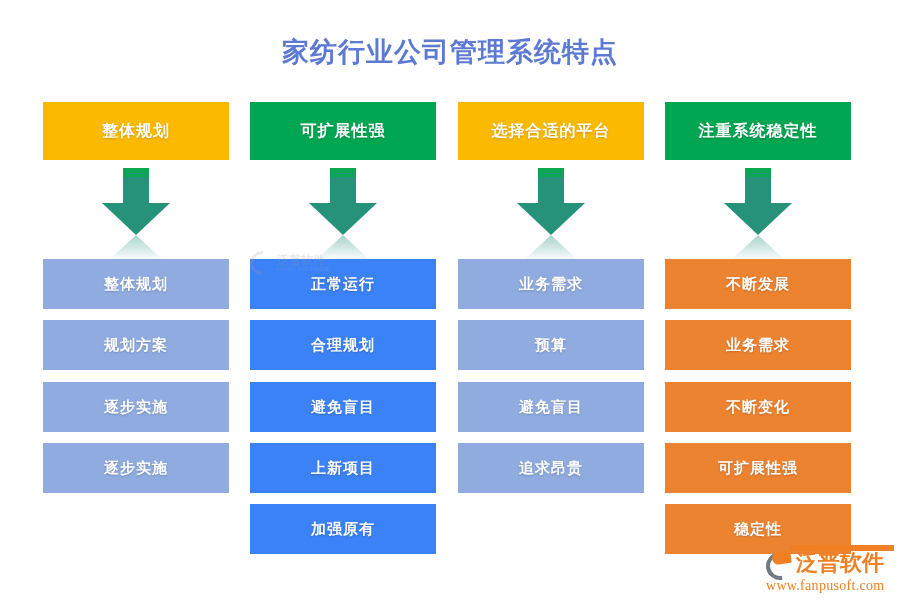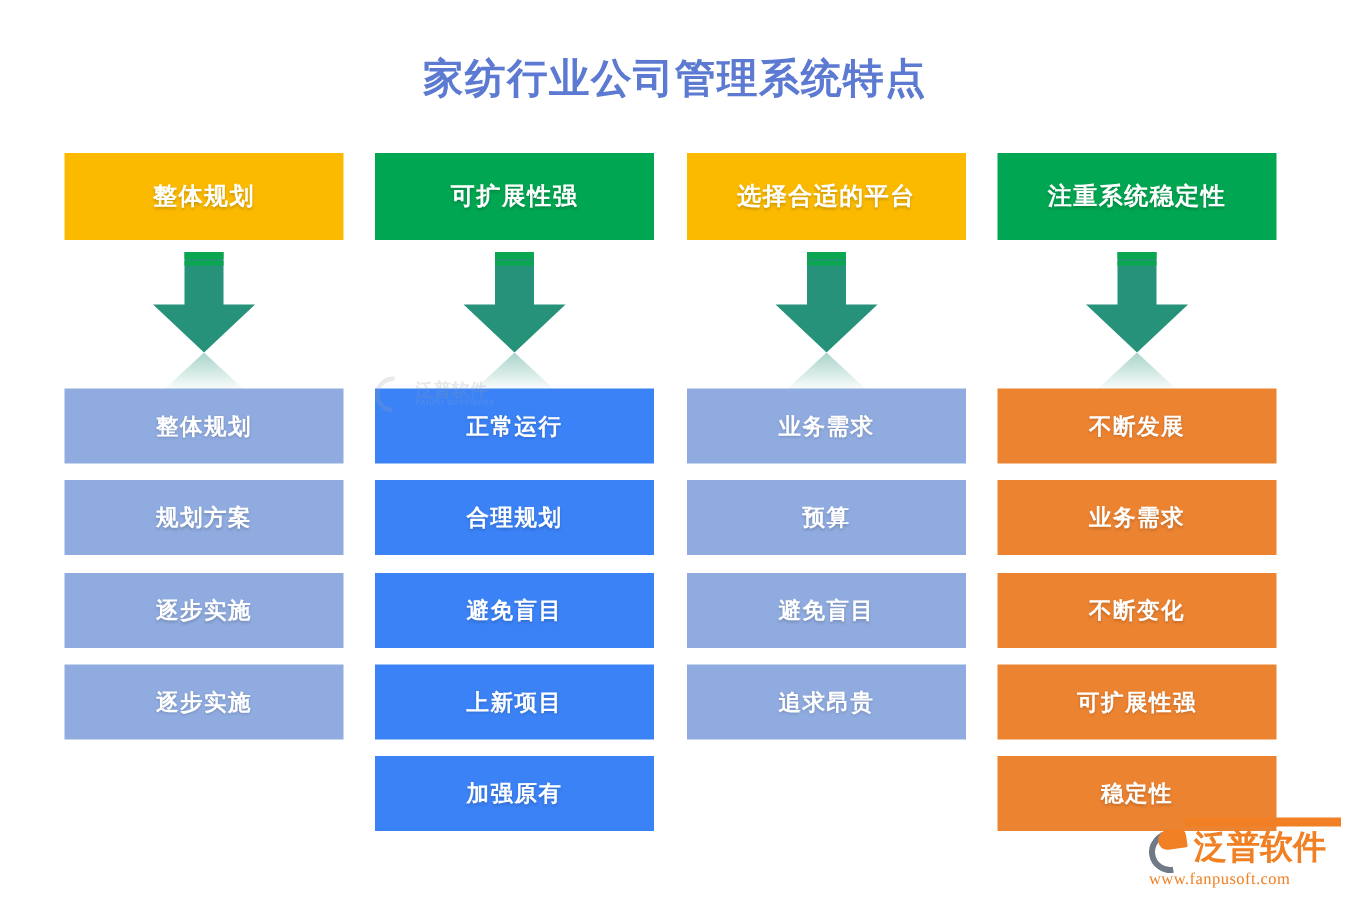--- a/index.html
+++ b/index.html
@@ -232,21 +232,21 @@
   .brand-name {
     font-size: 22px;
     font-weight: bold;
     color: #F08023;
     letter-spacing: 0px;
     line-height: 24px;
     white-space: nowrap;
   }
   .brand-url {
     font-family: "Liberation Serif", "DejaVu Serif", serif;
-    font-size: 11px;
+    font-size: 14px;
     color: #F08023;
     letter-spacing: 0.3px;
     margin-top: 1px;
     margin-left: 2px;
     white-space: nowrap;
   }
   .brand-tab {
     position: absolute;
     left: 790px;
     top: 545px;

